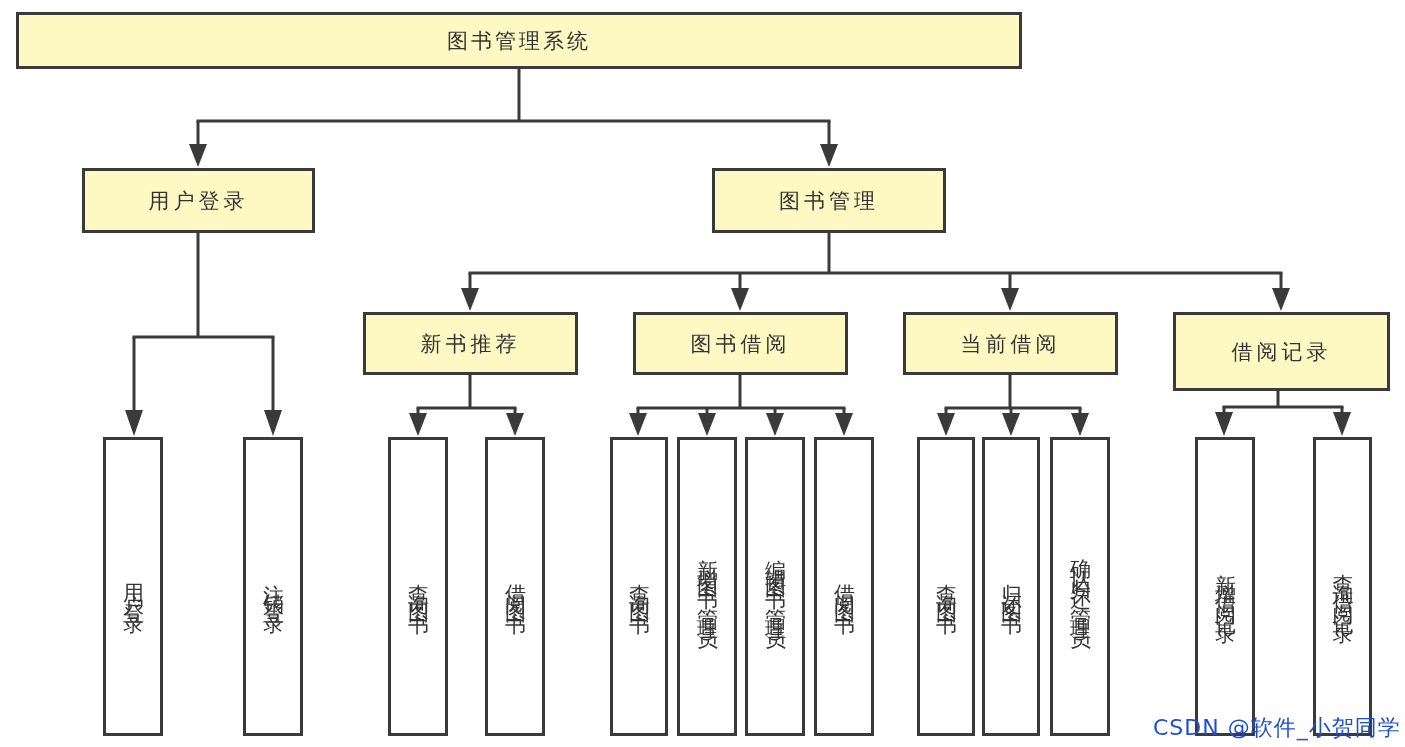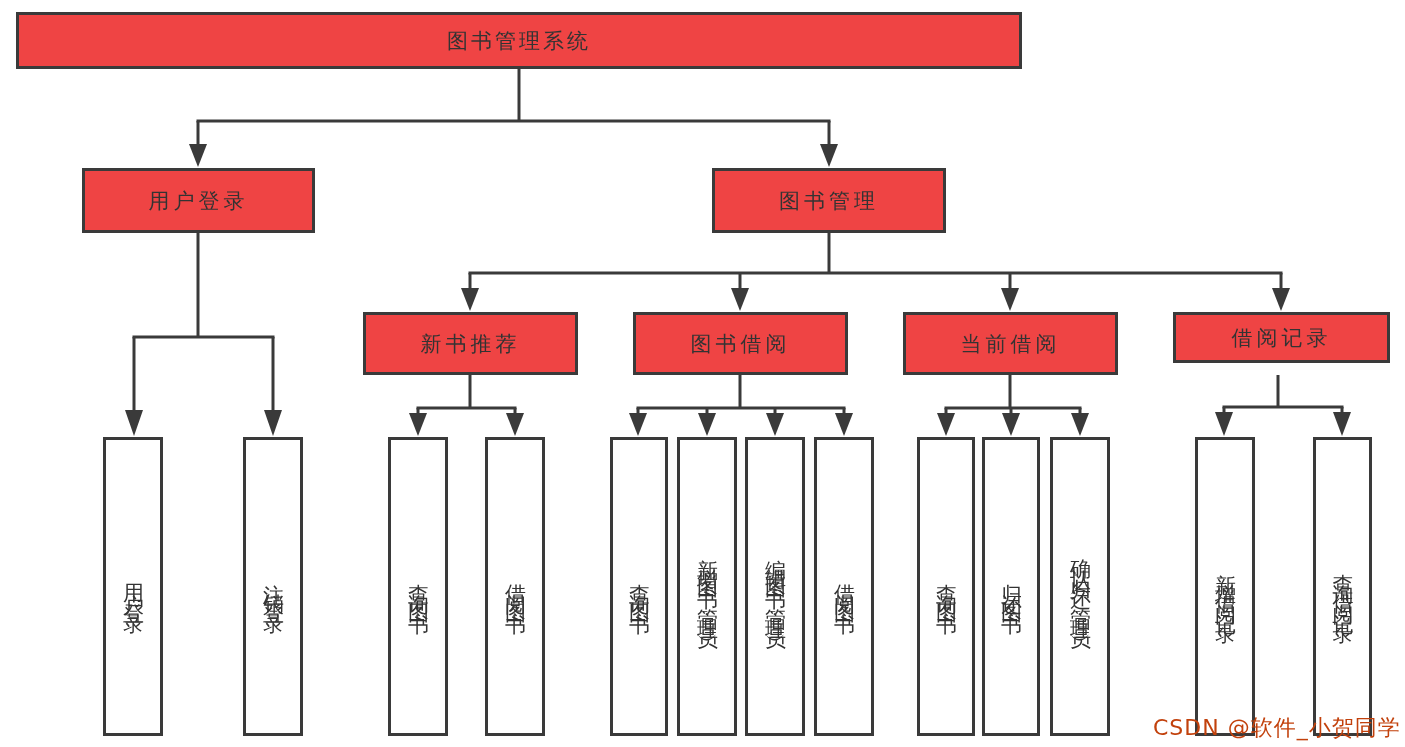--- a/index.html
+++ b/index.html
@@ -4,40 +4,40 @@
 <style>
   * { margin:0; padding:0; box-sizing:border-box; }
   html,body { background:#ffffff; }
   body { font-family:"DejaVu Sans","Liberation Sans",sans-serif; }
   #stage {
     position:relative; width:1405px; height:747px;
     background:#ffffff; overflow:hidden;
   }
   #wires { position:absolute; left:0; top:0; width:1405px; height:747px; }
   .box {
-    position:absolute; background:#ef4444;
+    position:absolute; background:#fef9c3;
     border:3px solid #3a3a3a;
     display:flex; align-items:center; justify-content:center;
     color:#333333; font-size:21px; letter-spacing:4px;
     white-space:nowrap;
   }
   .vbox {
     position:absolute; background:#ffffff;
     border:3px solid #3a3a3a;
     top:437px; height:299px;
     display:flex; align-items:center; justify-content:center;
     color:#333333; font-size:21px;
   }
   .vbox .vtext {
     writing-mode:vertical-rl; text-orientation:mixed;
     letter-spacing:10px; line-height:1; white-space:nowrap;
   }
   #watermark {
     position:absolute; left:1153px; top:713px;
-    font-size:22px; color:#c2410c; letter-spacing:1px;
+    font-size:22px; color:#1d4ed8; letter-spacing:1px;
     white-space:nowrap;
   }
 </style>
 </head>
 <body>
 
 <div id="stage">
 
   <svg id="wires" viewBox="0 0 1405 747" fill="none" xmlns="http://www.w3.org/2000/svg">
     <g stroke="#3a3a3a" stroke-width="3" fill="#3a3a3a">
@@ -130,21 +130,21 @@
 
   <div class="box" style="left:712px; top:168px; width:234px; height:65px;">
     <span>图书管理</span>
   </div>
   <div class="box" style="left:903px; top:312px; width:215px; height:63px;">
     <span>当前借阅</span>
   </div>
   <div class="box" style="left:633px; top:312px; width:215px; height:63px;">
     <span>图书借阅</span>
   </div>
-  <div class="box" style="left:1173px; top:312px; width:217px; height:51px;">
+  <div class="box" style="left:1173px; top:312px; width:217px; height:79px;">
     <span>借阅记录</span>
   </div>
 
   <div class="vbox" style="left:103px; width:60px;">
     <span class="vtext">用户登录</span>
   </div>
   <div class="vbox" style="left:243px; width:60px;">
     <span class="vtext">注销登录</span>
   </div>
 

